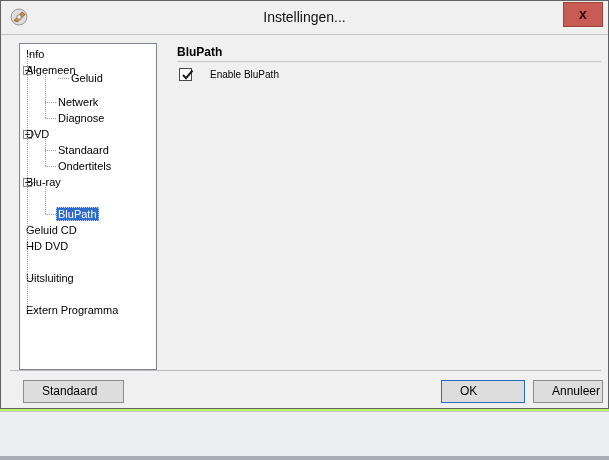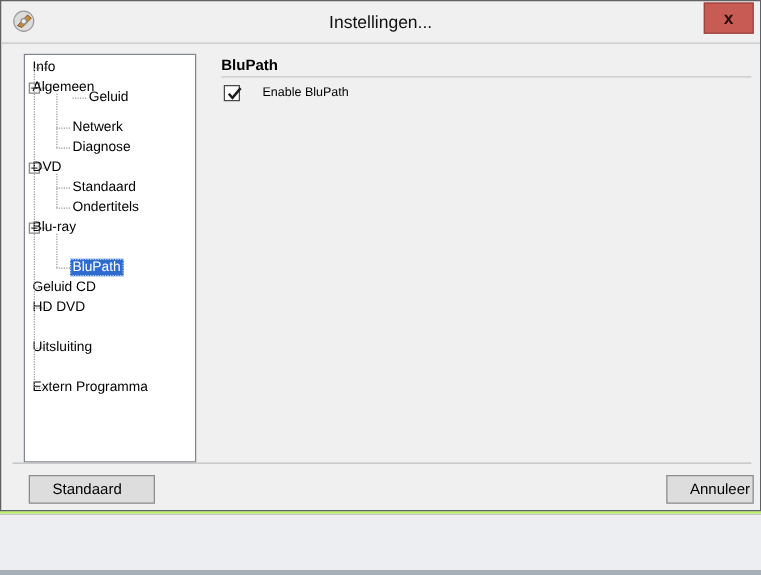--- a/index.html
+++ b/index.html
@@ -134,20 +134,21 @@
       <span class="checkbox" id="blupath-cb">
         <svg width="17" height="17" viewBox="0 0 17 17" id="cb-check">
           <path d="M4 9 l3 3.2 L13.5 4.5" fill="none" stroke="#1d1d1d" stroke-width="2"></path>
         </svg>
       </span>
       <span class="check-label">Enable BluPath</span>
     </div>
 
     <div class="sep"></div>
     <div class="btn btn-standaard">Standaard</div>
+    <div class="btn btn-ok">OK</div>
     <div class="btn btn-annuleer">Annuleer</div>
   </div>
 
   <div class="taskbar">
 
     <div class="taskbar-bottom"></div>
   </div>
 
 </div>
 

